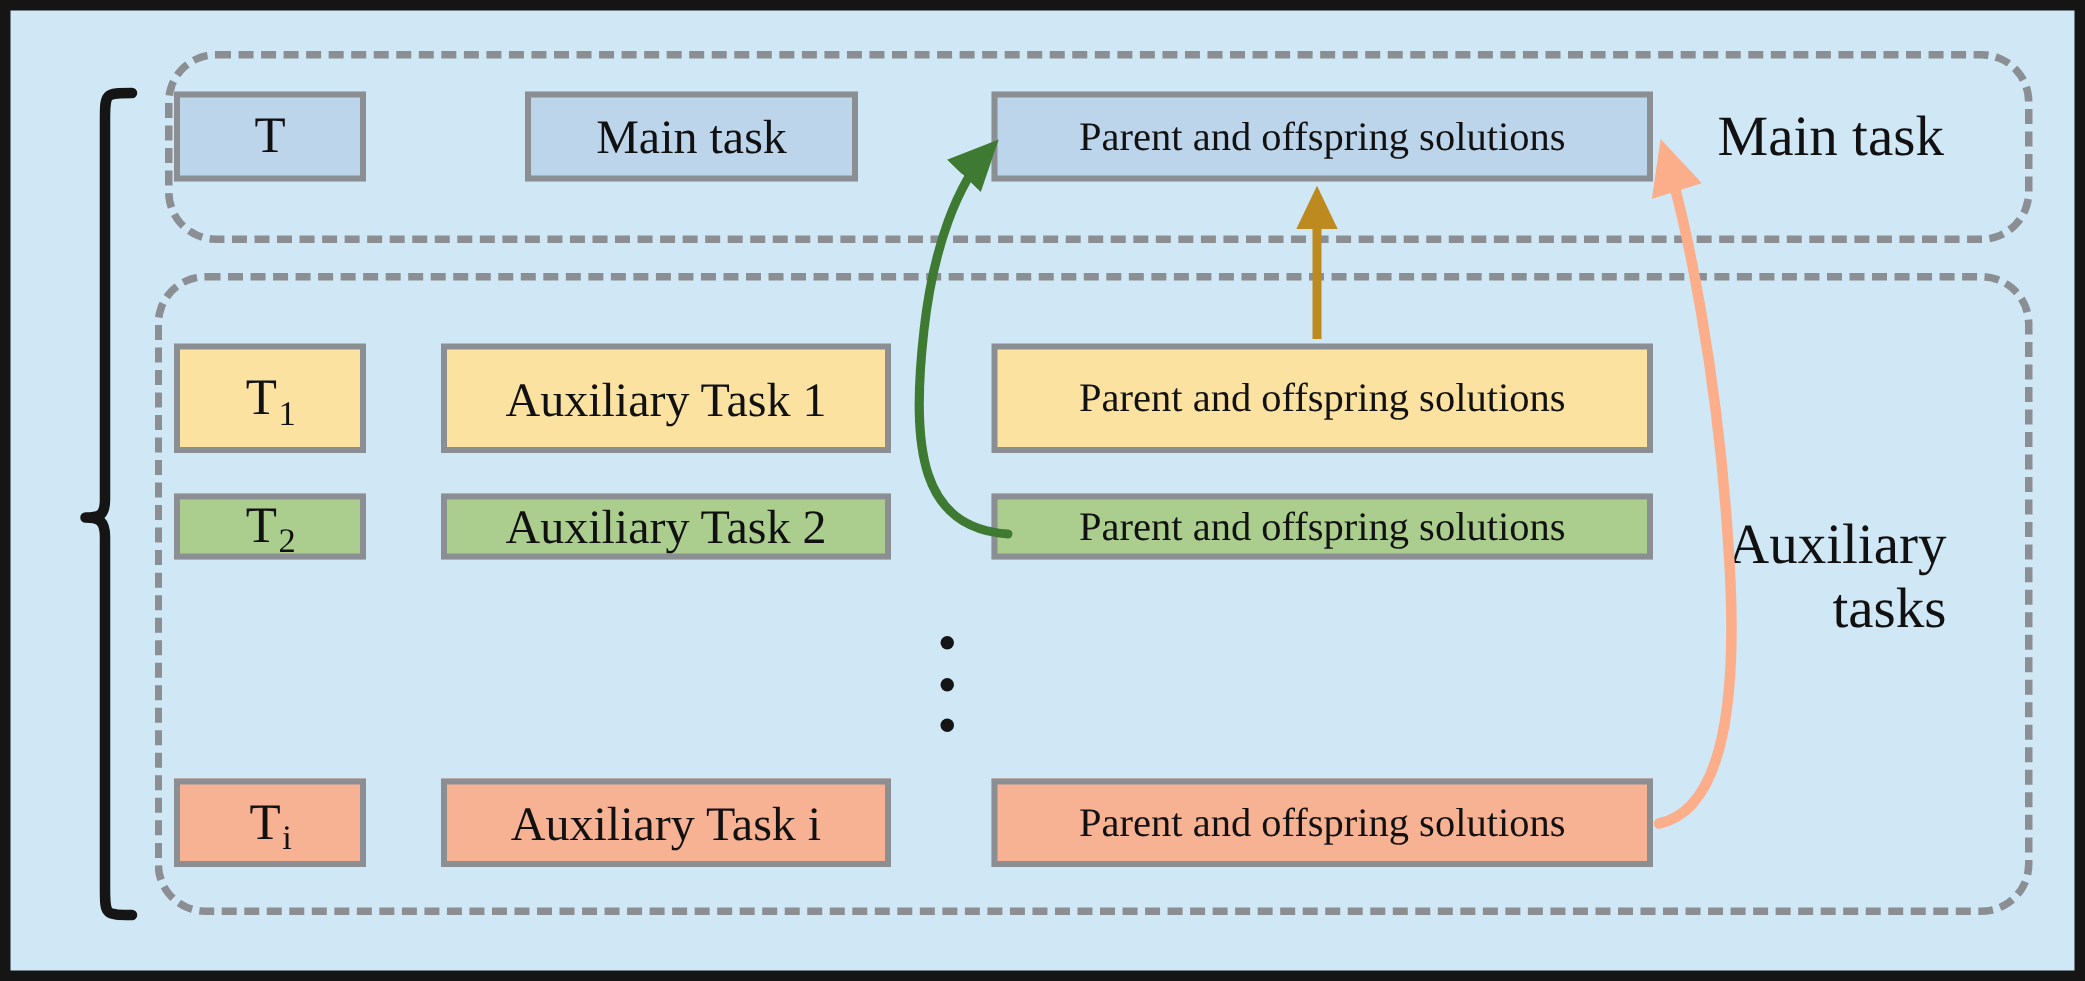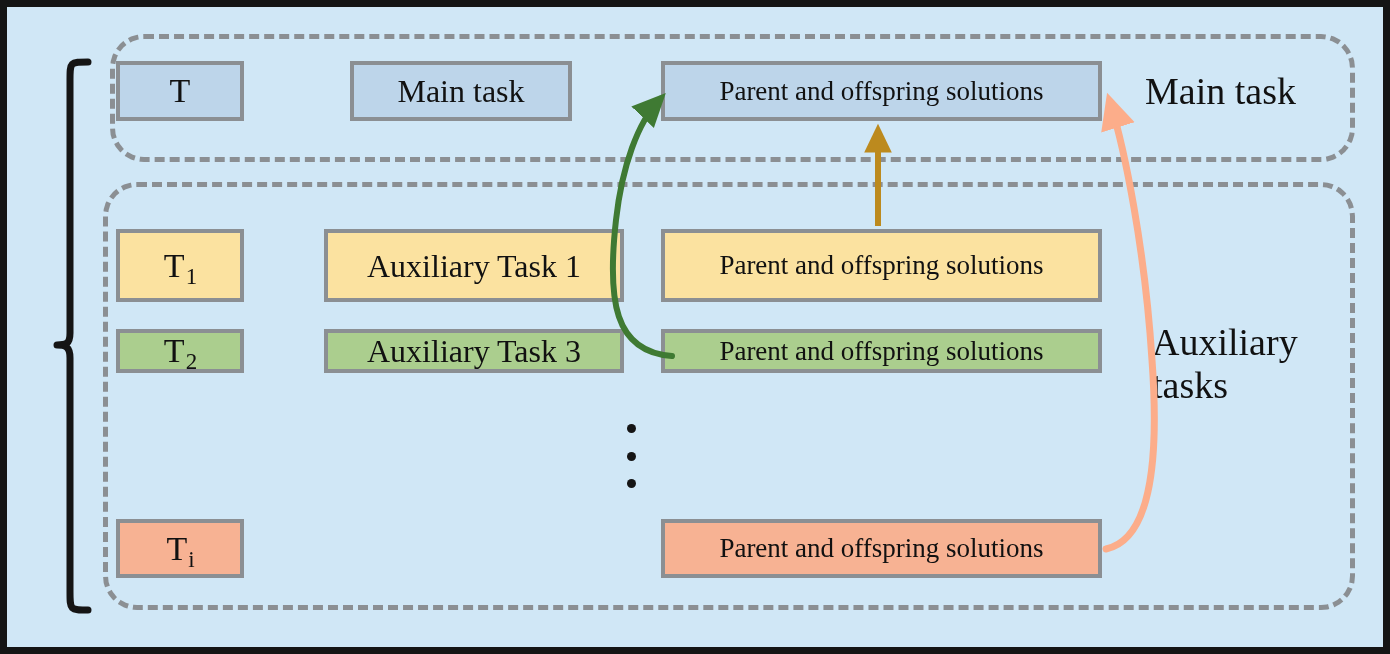--- a/index.html
+++ b/index.html
@@ -80,39 +80,39 @@
     font-size: 32px;
   }
   .node .slabel {
     font-size: 27px;
     padding: 0 2px;
   }
 
   
   .col-t   { left: 116px; width: 128px; }
   .col-mid-main { left: 350px; width: 222px; }
-  .col-mid-aux  { left: 324px; width: 300px; }
+  .col-mid-aux  { left: 294px; width: 300px; }
   .col-sol { left: 661px; width: 441px; }
 
   
   .row-main { top: 61px;  height: 60px; }
   .row-a1   { top: 229px; height: 73px; }
   .row-a2   { top: 329px; height: 44px; }
   .row-ai   { top: 519px; height: 59px; }
 
   
   .side-caption {
     position: absolute;
     color: #111111;
     font-size: 38px;
     line-height: 1.12;
     white-space: pre-line;
   }
   #caption-main-task { left: 1145px; top: 70px; }
-  #caption-aux-tasks { left: 1152px; top: 321px; }
+  #caption-aux-tasks { left: 1152px; top: 342px; text-align: right; }
 
   
   #vdots {
     position: absolute;
     left: 620px;
     top: 424px;
     width: 22px;
     height: 64px;
     display: flex;
     flex-direction: column;
@@ -157,31 +157,34 @@
 
   <div class="node yellow col-sol row-a1">
     <span class="slabel">Parent and offspring solutions</span>
   </div>
 
   <div class="node green col-t row-a2">
     <span class="tlabel"><span>T</span><sub>2</sub></span>
   </div>
 
   <div class="node green col-mid-aux row-a2">
-    <span class="blabel">Auxiliary Task 3</span>
+    <span class="blabel">Auxiliary Task 2</span>
   </div>
 
   <div class="node green col-sol row-a2">
     <span class="slabel">Parent and offspring solutions</span>
   </div>
 
   <div class="node salmon col-t row-ai">
     <span class="tlabel"><span>T</span><sub>i</sub></span>
   </div>
 
+  <div class="node salmon col-mid-aux row-ai">
+    <span class="blabel">Auxiliary Task i</span>
+  </div>
 
   <div class="node salmon col-sol row-ai">
     <span class="slabel">Parent and offspring solutions</span>
   </div>
 
   <div id="vdots">
     <span class="dot"></span>
     <span class="dot"></span>
     <span class="dot"></span>
   </div>

